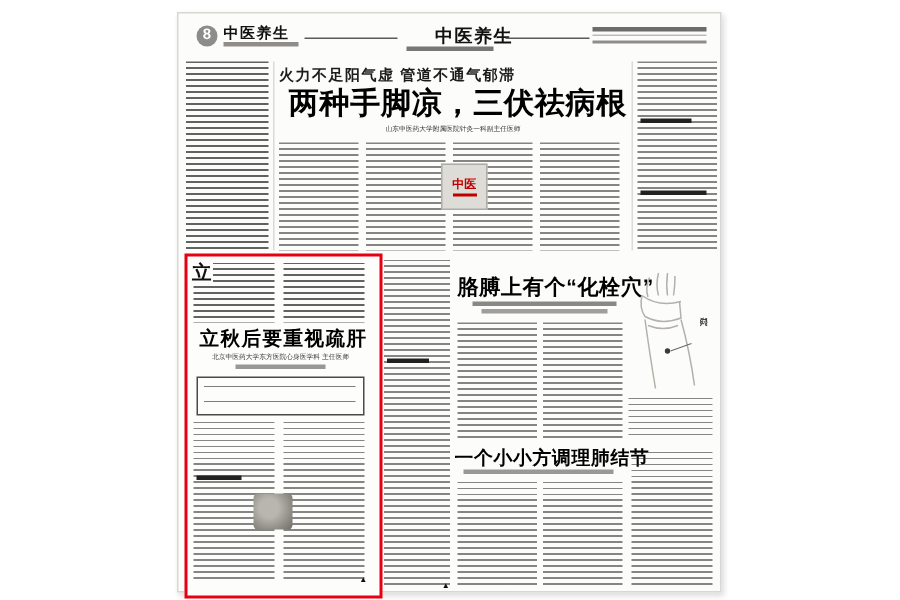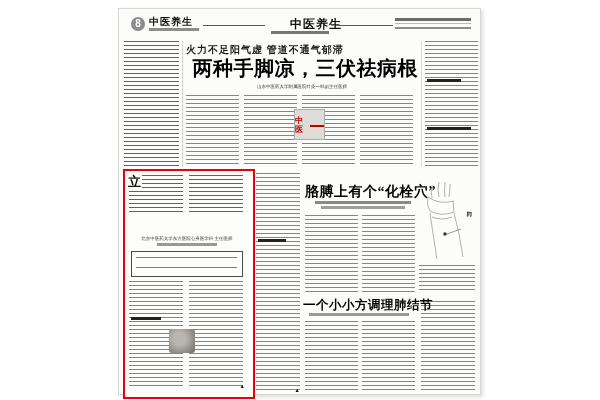--- a/index.html
+++ b/index.html
@@ -37,21 +37,21 @@
   .kicker{left:67px;top:34px;width:232px;text-align:left;
     font-size:10px;font-weight:bold;color:#1c1c1c;letter-spacing:1px;}
   .headline{left:67px;top:46px;width:232px;text-align:right;
     font-size:20px;font-weight:900;color:#000;letter-spacing:0.5px;}
   .tinywrap{overflow:visible;}
   .tiny{display:block;width:200%;font-size:9px;color:#333;
     transform:scale(.5);transform-origin:0 0;text-align:center;white-space:nowrap;}
   
   .badge{left:175px;top:100px;width:29px;height:29px;background:#dedcd7;
     border:1px solid #aeaca7;display:flex;align-items:center;justify-content:center;
-    flex-direction:row;}
+    flex-direction:column;}
   .badge-txt{font-size:8px;font-weight:bold;color:#c00000;line-height:9px;}
   .badge-sub{width:16px;height:2px;background:#c00000;margin-top:2px;}
   
   .red-box{left:4px;top:160px;width:128px;height:226px;
     border:2px solid #e60012;background:#fdfdfb;}
   .dropcap{left:2px;top:4px;width:15px;height:14px;background:#fdfdfb;
     font-size:13px;font-weight:bold;color:#111;line-height:14px;text-align:center;}
   .a1-title{left:0;top:46px;width:100%;text-align:center;
     font-size:13px;font-weight:bold;color:#000;letter-spacing:1px;}
   .quote-box{left:6px;top:80px;width:110px;height:24px;border:1px solid #4a4a48;
@@ -110,40 +110,41 @@
   <div class="abs rule-v" style="left:302px;top:32px;height:126px;"></div>
   <div class="abs greek" style="left:306px;top:32px;width:53px;height:126px;"></div>
   <div class="abs bead" style="left:308px;top:70px;width:34px;"></div>
   <div class="abs bead" style="left:308px;top:118px;width:44px;"></div>
 
   <div class="abs red-box">
     <div class="abs greek-dark" style="left:4px;top:4px;width:54px;height:40px;"></div>
     <div class="abs greek-dark" style="left:64px;top:4px;width:54px;height:40px;"></div>
     <div class="abs dropcap">立</div>
 
+    <div class="abs a1-title">立秋后要重视疏肝</div>
 
     <div class="abs tinywrap" style="left:0;top:64px;width:124px;height:6px;">
       <span class="tiny">北京中医药大学东方医院心身医学科 主任医师</span>
     </div>
     <div class="abs bar" style="left:32px;top:72px;width:60px;height:2.5px;background:#9a9894;"></div>
 
     <div class="abs quote-box"></div>
 
     <div class="abs greek" style="left:4px;top:110px;width:54px;height:106px;"></div>
     <div class="abs greek" style="left:64px;top:110px;width:54px;height:106px;"></div>
     <div class="abs bead" style="left:6px;top:146px;width:30px;"></div>
     <div class="abs photo"></div>
     <div class="abs endmark" style="right:8px;bottom:8px;">▲</div>
   </div>
 
   <div class="abs greek" style="left:137px;top:164px;width:44px;height:218px;"></div>
   <div class="abs bead" style="left:139px;top:230px;width:28px;"></div>
   <div class="abs endmark" style="left:172px;top:374px;">▲</div>
 
-  <div class="abs art-title-lg" style="left:186px;top:174px;width:150px;font-family:Liberation Serif, serif;">胳膊上有个“化栓穴”</div>
+  <div class="abs art-title-lg" style="left:186px;top:174px;width:150px;">胳膊上有个“化栓穴”</div>
   <div class="abs bar" style="left:196px;top:192px;width:96px;height:2.5px;background:#8a8884;"></div>
   <div class="abs bar" style="left:202px;top:197px;width:84px;height:2.5px;background:#a09e9a;"></div>
 
   <div class="abs greek" style="left:186px;top:206px;width:53px;height:78px;"></div>
   <div class="abs greek" style="left:243px;top:206px;width:53px;height:78px;"></div>
   <div class="abs greek" style="left:300px;top:256px;width:56px;height:28px;"></div>
 
   <div class="abs" style="left:298px;top:168px;width:58px;height:86px;">
     <svg width="58" height="86" viewBox="0 0 58 86">
       <g fill="none" stroke="#b4b1ab" stroke-width="1">

